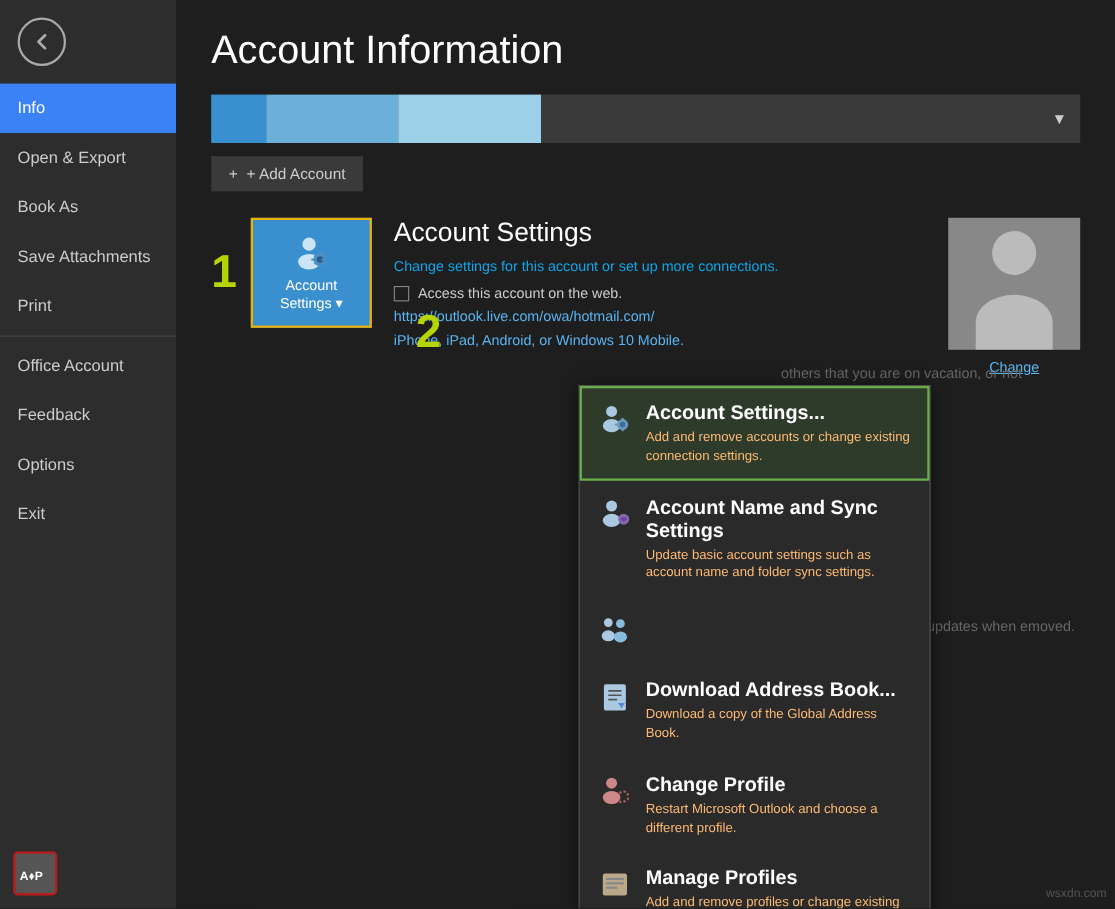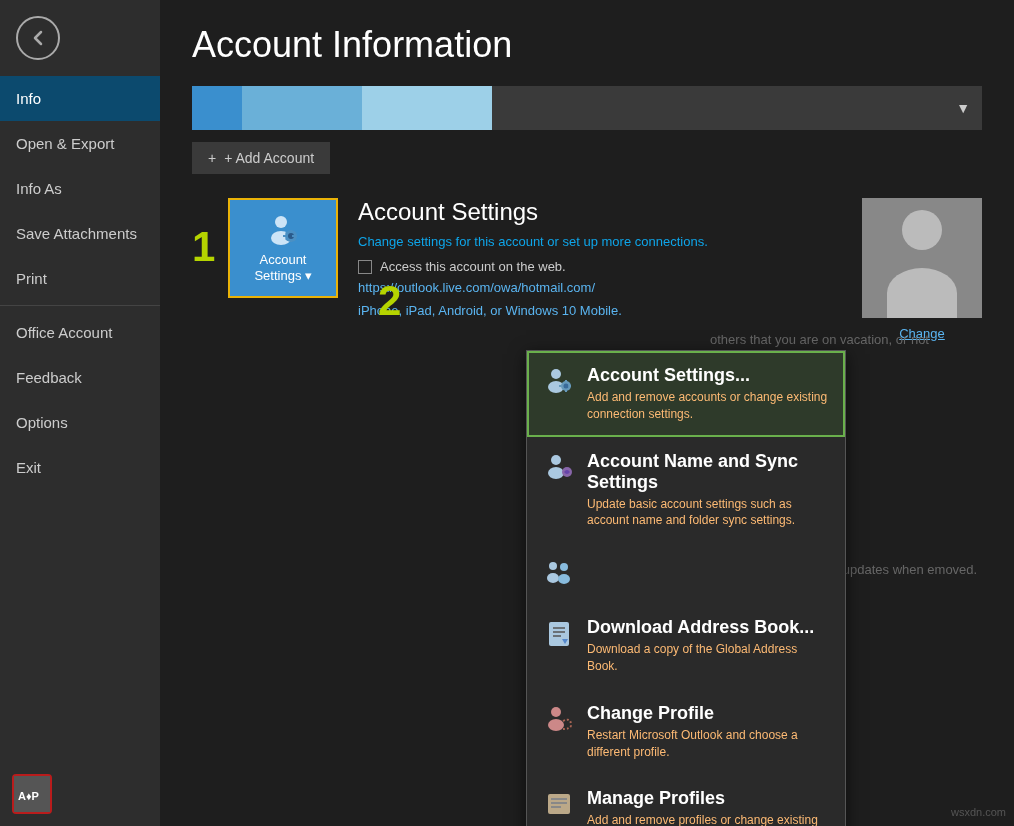--- a/index.html
+++ b/index.html
@@ -52,21 +52,21 @@
 
     .sidebar-item {
       padding: 14px 16px;
       color: #ccc;
       font-size: 15px;
       cursor: pointer;
       text-align: left;
     }
 
     .sidebar-item.active {
-      background: #0c4a6e;
+      background: #3b82f6;
       color: #fff;
     }
 
     .sidebar-divider {
       border: none;
       border-top: 1px solid #444;
       margin: 4px 0;
     }
 
     .sidebar-bottom {
@@ -371,21 +371,21 @@
     <div class="back-circle">
       <svg width="20" height="20" viewBox="0 0 20 20">
         <polyline points="13,4 7,10 13,16" stroke="#aaa" stroke-width="2.5" fill="none" stroke-linecap="round" stroke-linejoin="round"></polyline>
       </svg>
     </div>
   </div>
 
   <nav class="sidebar-nav">
     <div class="sidebar-item active">Info</div>
     <div class="sidebar-item">Open &amp; Export</div>
-    <div class="sidebar-item">Info As</div>
+    <div class="sidebar-item">Book As</div>
     <div class="sidebar-item">Save Attachments</div>
     <div class="sidebar-item">Print</div>
     <hr class="sidebar-divider">
     <div class="sidebar-item">Office Account</div>
     <div class="sidebar-item">Feedback</div>
     <div class="sidebar-item">Options</div>
     <div class="sidebar-item">Exit</div>
   </nav>
 
   <div class="sidebar-bottom">

